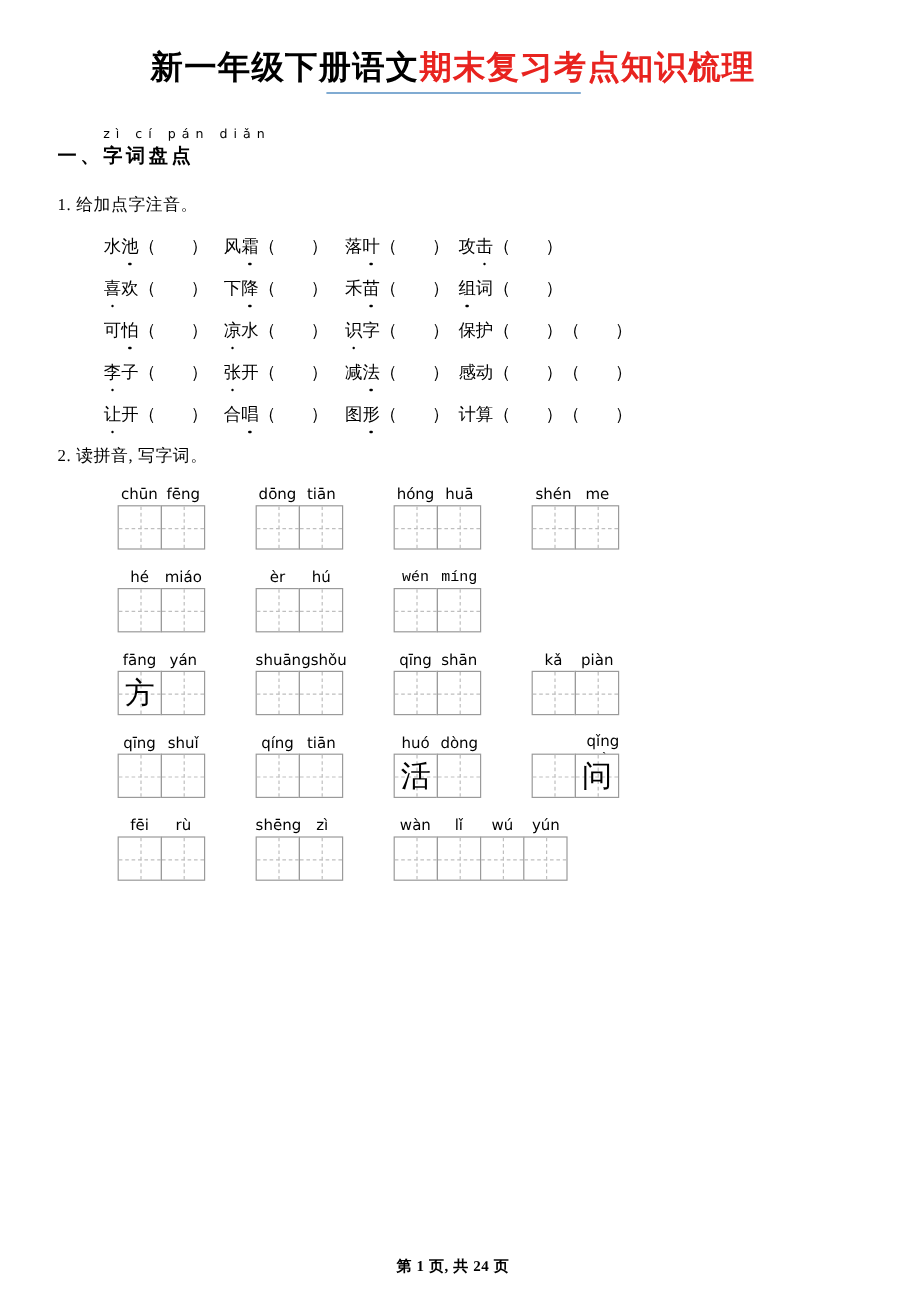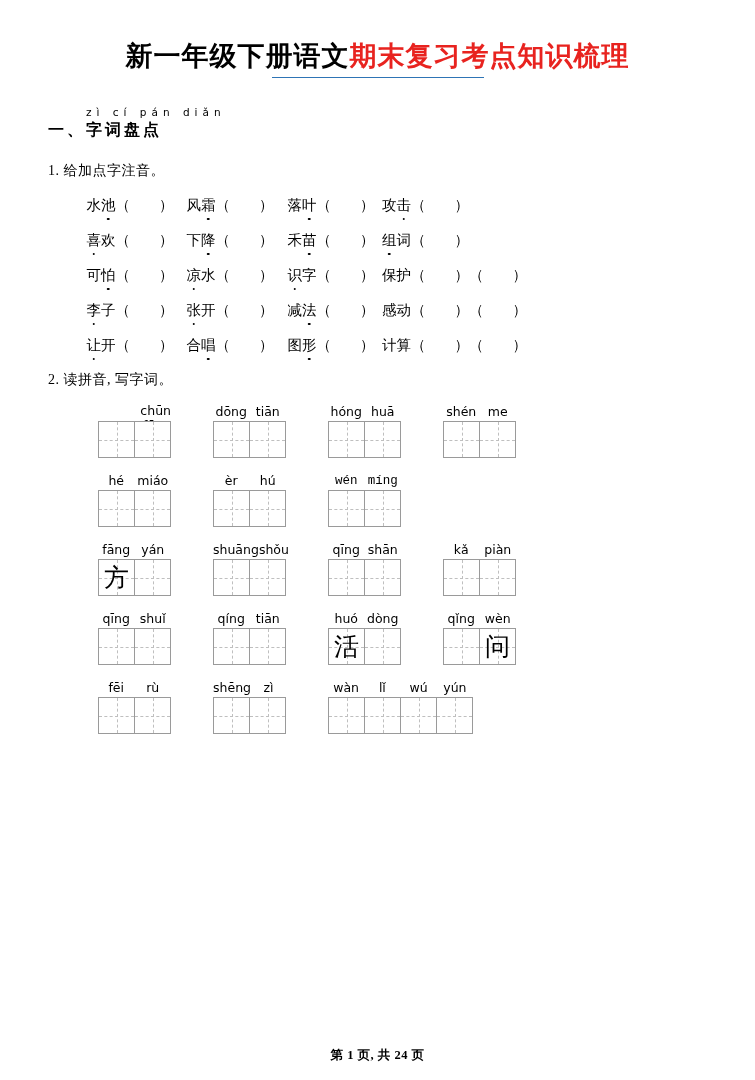--- a/index.html
+++ b/index.html
@@ -215,21 +215,21 @@
         <div class="zhuyin-cell" style="width: 102px;"><span>图</span><span class="dotted">形</span><span class="paren">（　　）</span></div>
         <div class="zhuyin-cell" style="width: auto;"><span>计</span><span>算</span><span class="paren">（　　）</span><span class="paren">（　　）</span></div>
       </div>
     </div>
 
   <div class="q-item" style="margin-top:14px;">2. 读拼音, 写字词。</div>
 
   <div class="grid-section" id="grid-section">
       <div class="grid-row">
         <div class="grid-group">
-          <div class="gg-pinyin" style="width: 73px; flex-direction: column;">
+          <div class="gg-pinyin" style="width: 73px;">
             <span>chūn</span>
             <span>fēng</span>
           </div>
           <div class="cells">
             <div class="cell"></div>
             <div class="cell"></div>
           </div>
         </div>
         <div class="grid-group">
           <div class="gg-pinyin" style="width: 73px;">
@@ -365,21 +365,21 @@
             <span>dòng</span>
           </div>
           <div class="cells">
             <div class="cell">
               <span class="ch">活</span>
             </div>
             <div class="cell"></div>
           </div>
         </div>
         <div class="grid-group">
-          <div class="gg-pinyin" style="width: 73px;">
+          <div class="gg-pinyin" style="width: 73px; flex-direction: column;">
             <span>qǐng</span>
             <span>wèn</span>
           </div>
           <div class="cells">
             <div class="cell"></div>
             <div class="cell">
               <span class="ch">问</span>
             </div>
           </div>
         </div>

